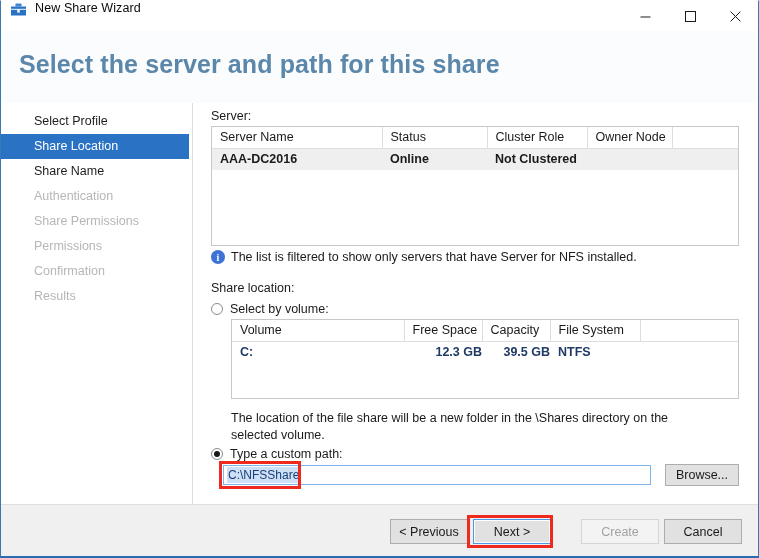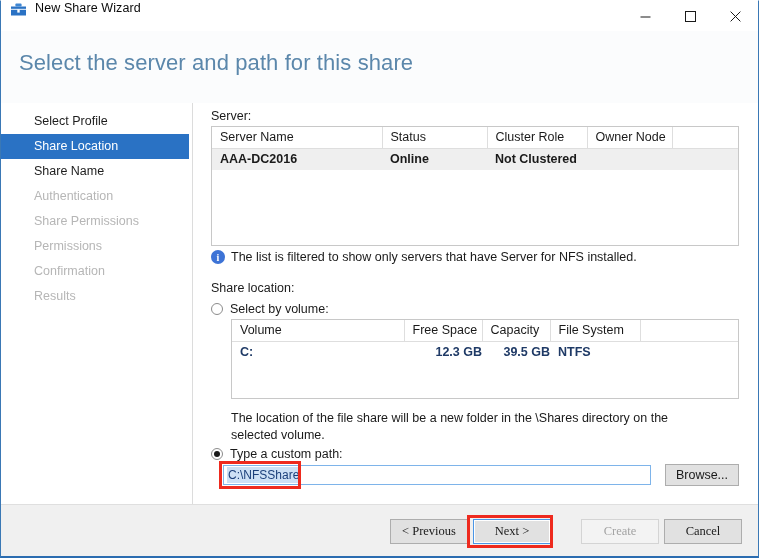--- a/index.html
+++ b/index.html
@@ -74,22 +74,22 @@
     position: absolute;
     left: 0; top: 30px;
     width: 757px;
     height: 72px;
     background: #fbfcfd;
   }
   #page-heading {
     position: absolute;
     left: 18px;
     top: 19px;
-    font-size: 22px;
-    font-weight: normal;
+    font-size: 25px;
+    font-weight: bold;
     color: #5b87ab;
     letter-spacing: 0.1px;
     white-space: nowrap;
   }
 
   
   #body-area {
     position: absolute;
     left: 0; top: 102px;
     width: 757px;
@@ -298,21 +298,21 @@
   .footer-btn {
     position: absolute;
     top: 14px;
     width: 78px;
     height: 25px;
     box-sizing: border-box;
     background: #e1e1e1;
     border: 1px solid #adadad;
     font-size: 12.5px;
     color: #1a1a1a;
-    font-family: Liberation Serif, serif;
+    font-family: Liberation Sans, sans-serif;
     cursor: default;
     padding: 0;
   }
   .footer-btn.disabled {
     background: #f3f3f3;
     border-color: #d4d4d4;
     color: #a3a3a3;
   }
   .footer-btn.focused {
     border: 1px solid #4b96e6;

